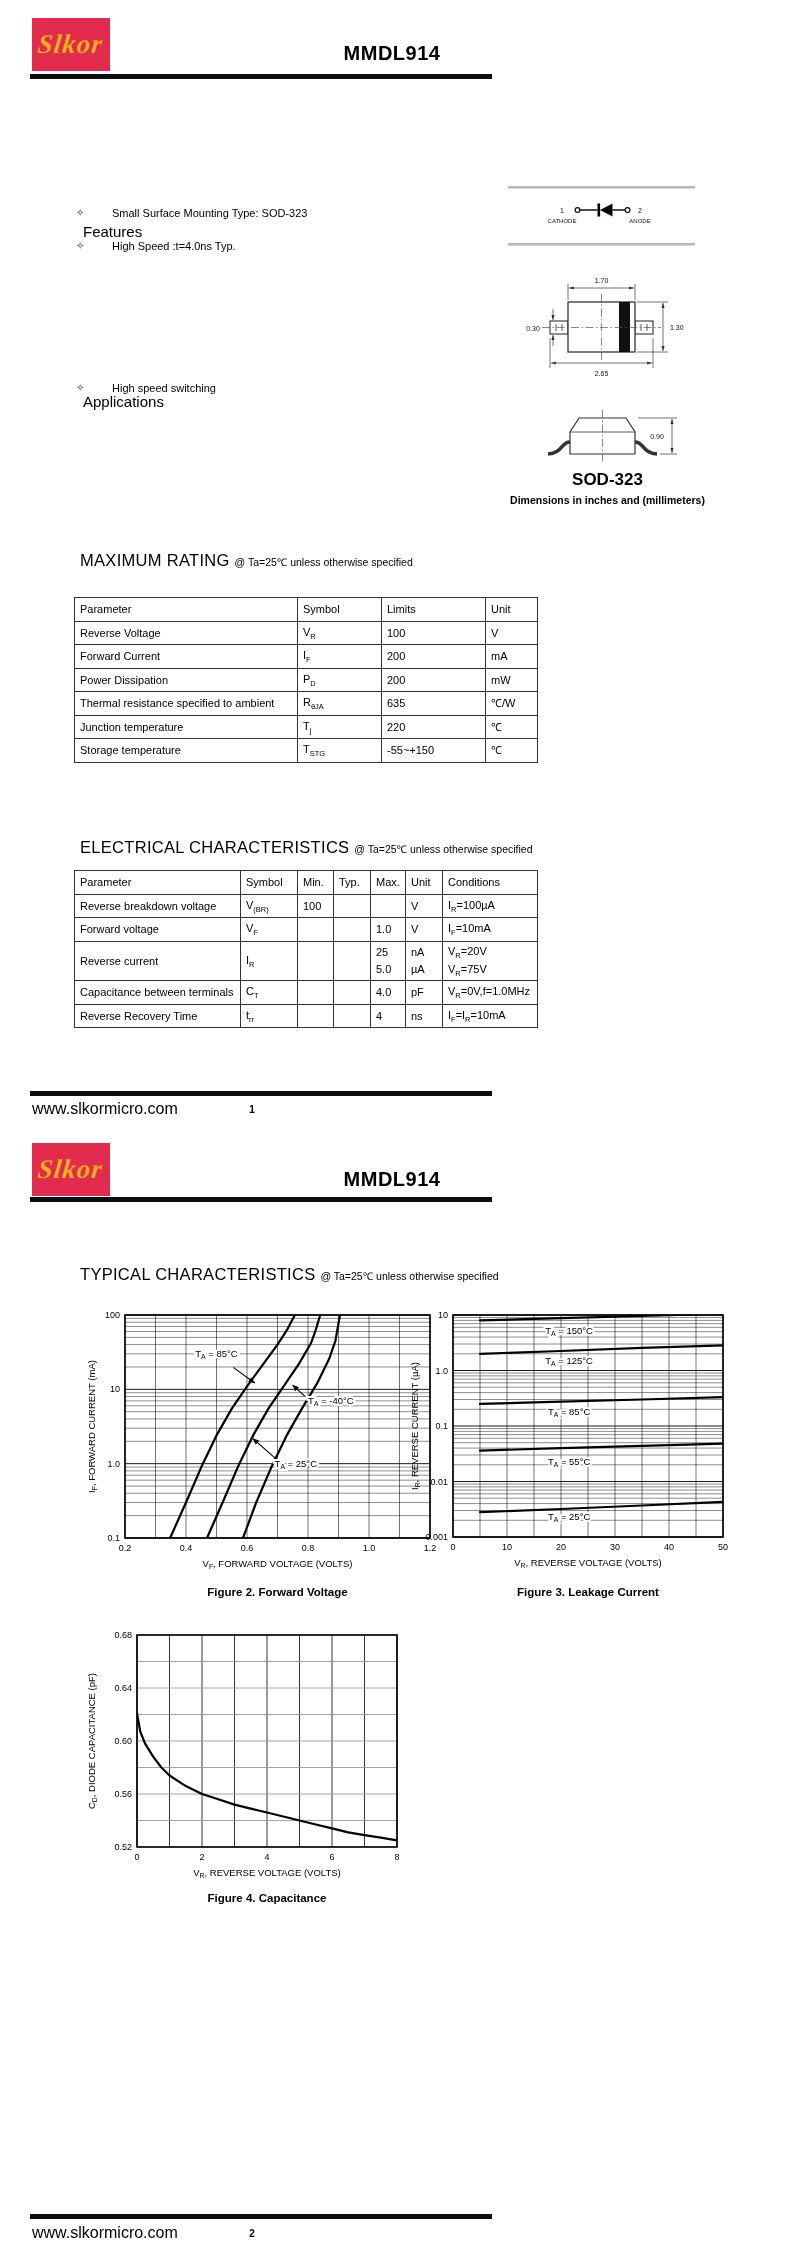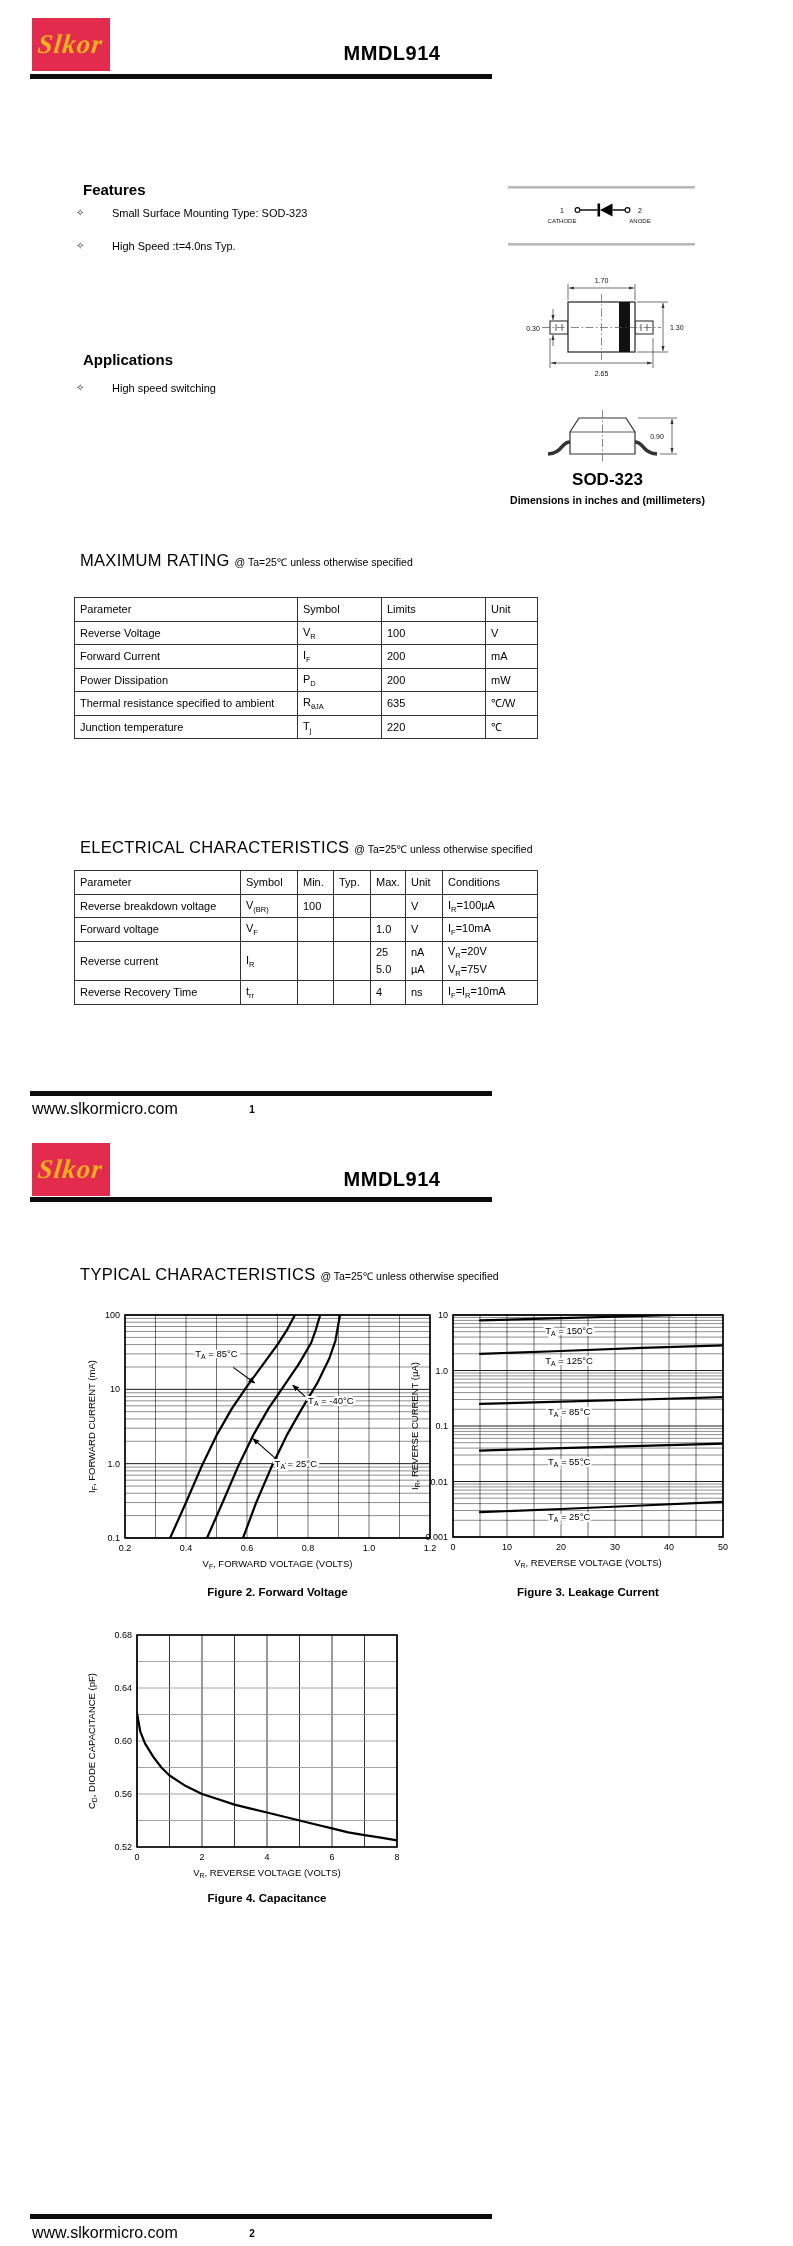--- a/index.html
+++ b/index.html
@@ -3,21 +3,21 @@
 <meta charset="utf-8">
 <style>
   html,body{margin:0;padding:0;background:#fff;}
   #doc{position:relative;width:793px;height:2246px;background:#fff;overflow:hidden;
        font-family:"Liberation Sans",sans-serif;color:#000;}
   .logo{position:absolute;left:32px;width:78px;height:53px;display:flex;align-items:center;justify-content:center;}
   .logo span{font-style:italic;font-weight:bold;font-size:27px;font-family:"Liberation Serif",serif;
              transform:skewX(-6deg);letter-spacing:1px;}
   .prod{position:absolute;left:292px;width:200px;text-align:center;font-size:20px;font-weight:bold;letter-spacing:.5px;}
   .rule{position:absolute;left:30px;width:462px;height:4.5px;background:#0d0d0d;}
-  .h2{position:absolute;font-size:15px;font-weight:bold;}
+  .h2{position:absolute;font-size:15px;font-weight:normal;margin-top:42px;}
   .li{position:absolute;left:76px;font-size:11px;display:flex;white-space:nowrap;}
   .li .bl{width:36px;font-size:10px;color:#333;}
   .sech{position:absolute;left:80px;font-size:16.5px;letter-spacing:.3px;white-space:nowrap;}
   .sech .cond{font-size:10.5px;letter-spacing:0;}
   .dtable{position:absolute;border-collapse:collapse;table-layout:fixed;}
   .dtable th,.dtable td{border:1.2px solid #333;font-size:11px;padding:1px 5px;text-align:left;
                         vertical-align:middle;line-height:1.5;overflow:hidden;}
   .dtable th{font-weight:normal;}
   .dtable tr{height:23.5px;}
   sub{font-size:.68em;}
@@ -172,20 +172,26 @@
           <td>R<sub>θJA</sub></td>
           <td>635</td>
           <td>℃/W</td>
         </tr>
         <tr>
           <td>Junction temperature</td>
           <td>T<sub>j</sub></td>
           <td>220</td>
           <td>℃</td>
         </tr>
+        <tr>
+          <td>Storage temperature</td>
+          <td>T<sub>STG</sub></td>
+          <td>-55~+150</td>
+          <td>℃</td>
+        </tr>
       </tbody>
     </table>
 
   <div class="sech" style="top:838px">
     <span>ELECTRICAL CHARACTERISTICS</span>
     <span class="cond">@ Ta=25℃ unless otherwise specified</span>
   </div>
   <table class="dtable" style="left:74px;top:870px">
       <colgroup>
         <col style="width: 166px;">
@@ -227,20 +233,29 @@
           <td>I<sub>F</sub>=10mA</td>
         </tr>
         <tr>
           <td>Reverse current</td>
           <td>I<sub>R</sub></td>
           <td></td>
           <td></td>
           <td>25<br>5.0</td>
           <td>nA<br>µA</td>
           <td>V<sub>R</sub>=20V<br>V<sub>R</sub>=75V</td>
+        </tr>
+        <tr>
+          <td>Capacitance between terminals</td>
+          <td>C<sub>T</sub></td>
+          <td></td>
+          <td></td>
+          <td>4.0</td>
+          <td>pF</td>
+          <td>V<sub>R</sub>=0V,f=1.0MHz</td>
         </tr>
         <tr>
           <td>Reverse Recovery Time</td>
           <td>t<sub>rr</sub></td>
           <td></td>
           <td></td>
           <td>4</td>
           <td>ns</td>
           <td>I<sub>F</sub>=I<sub>R</sub>=10mA</td>
         </tr>

